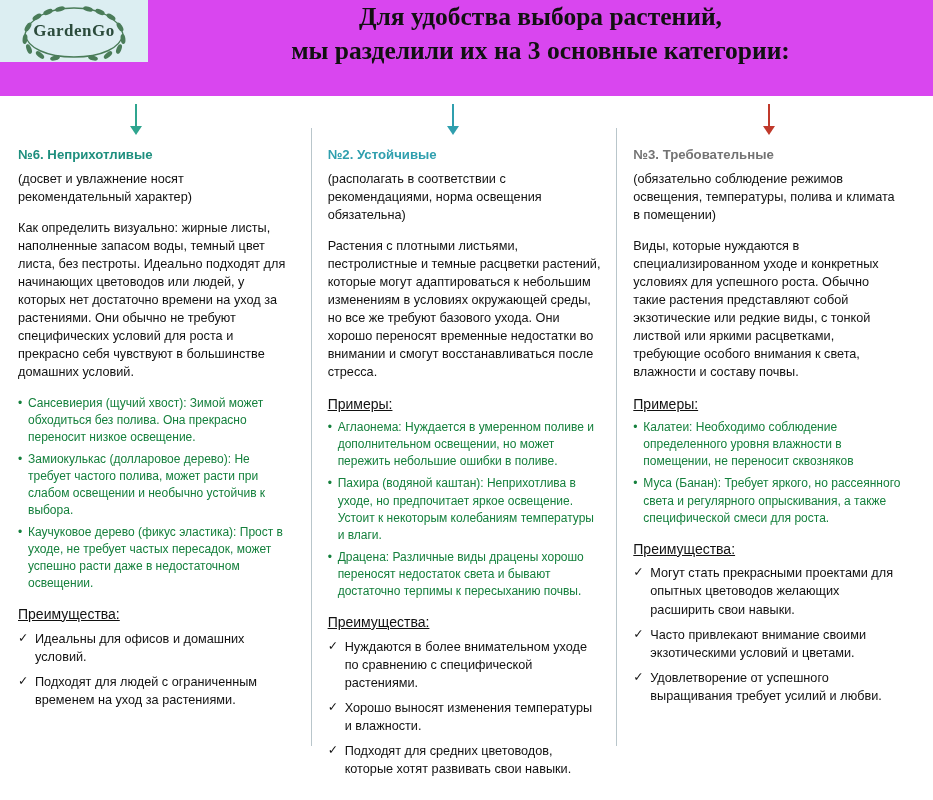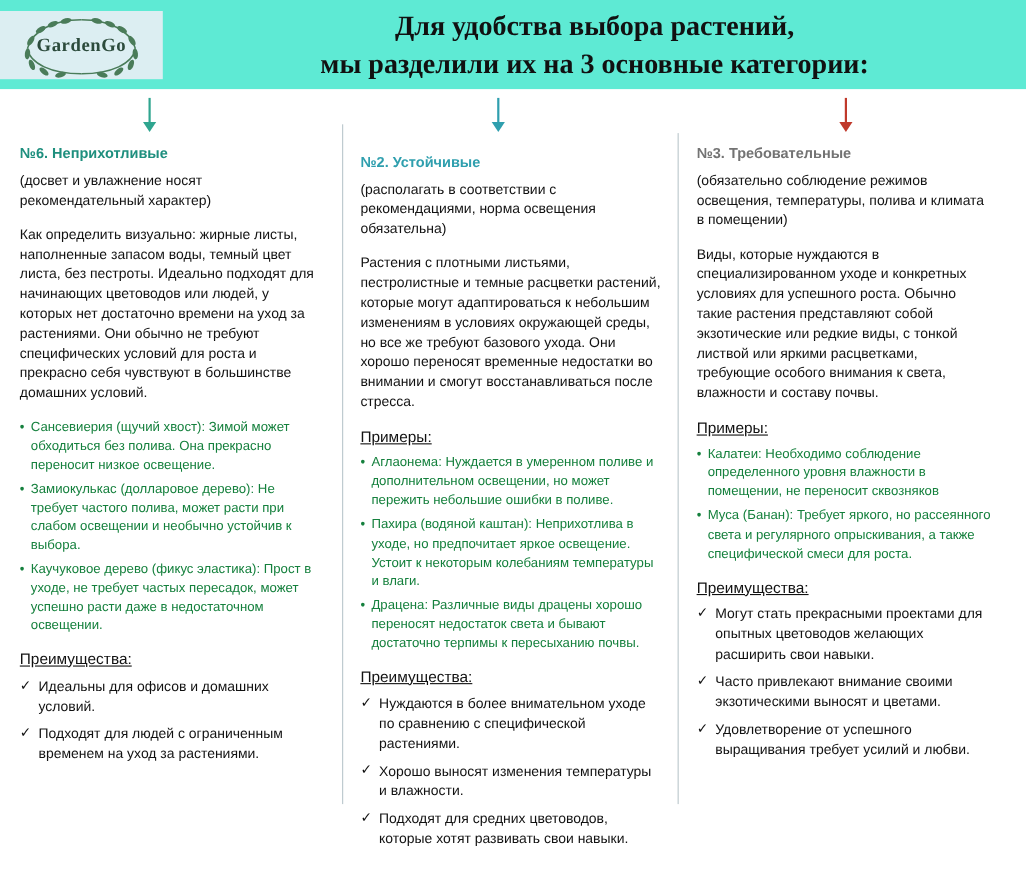--- a/index.html
+++ b/index.html
@@ -12,23 +12,23 @@
     background: #ffffff;
     font-family: "Liberation Sans", sans-serif;
     color: #1a1a1a;
     overflow: hidden;
     position: relative;
   }
 
   
   .header {
     display: flex;
-    align-items: center;
-    height: 81px;
-    background: #5eead4;
+    align-items: flex-start;
+    height: 96px;
+    background: #d946ef;
   }
   .logo-box {
     width: 148px;
     background: #dceef2;
     display: flex;
     flex-direction: column;
     align-items: center;
     justify-content: center;
     position: relative;
   }
@@ -103,21 +103,21 @@
     padding: 0 14px 0 14px;
     box-sizing: border-box;
     height: 640px;
   }
   .col {
     box-sizing: border-box;
     padding: 0 16px;
     position: relative;
   }
   .col.c1 { width: 301px; padding-left: 4px;}
-  .col.c2 { width: 309px; margin-top: 8px; }
+  .col.c2 { width: 309px; }
   .col.c3 { width: 305px; }
   .col.c1::after, .col.c2::after {
     content: "";
     position: absolute;
     right: 0;
     top: -18px;
     bottom: 40px;
     width: 1px;
     background: #b9c6cb;
   }
@@ -277,18 +277,18 @@
     <p class="para">(обязательно соблюдение режимов освещения, температуры, полива и климата в помещении)</p>
     <p class="para">Виды, которые нуждаются в специализированном уходе и конкретных условиях для успешного роста. Обычно такие растения представляют собой экзотические или редкие виды, с тонкой листвой или яркими расцветками, требующие особого внимания к света, влажности и составу почвы.</p>
     <div class="sub-head">Примеры:</div>
     <ul class="bullets">
       <li>Калатеи: Необходимо соблюдение определенного уровня влажности в помещении, не переносит сквозняков</li>
       <li>Муса (Банан): Требует яркого, но рассеянного света и регулярного опрыскивания, а также специфической смеси для роста.</li>
     </ul>
     <div class="sub-head">Преимущества:</div>
     <ul class="checks">
       <li>Могут стать прекрасными проектами для опытных цветоводов желающих расширить свои навыки.</li>
-      <li>Часто привлекают внимание своими экзотическими выносят и цветами.</li>
+      <li>Часто привлекают внимание своими экзотическими условий и цветами.</li>
       <li>Удовлетворение от успешного выращивания требует усилий и любви.</li>
     </ul>
   </div>
 
 </div>
 
 </body></html>

